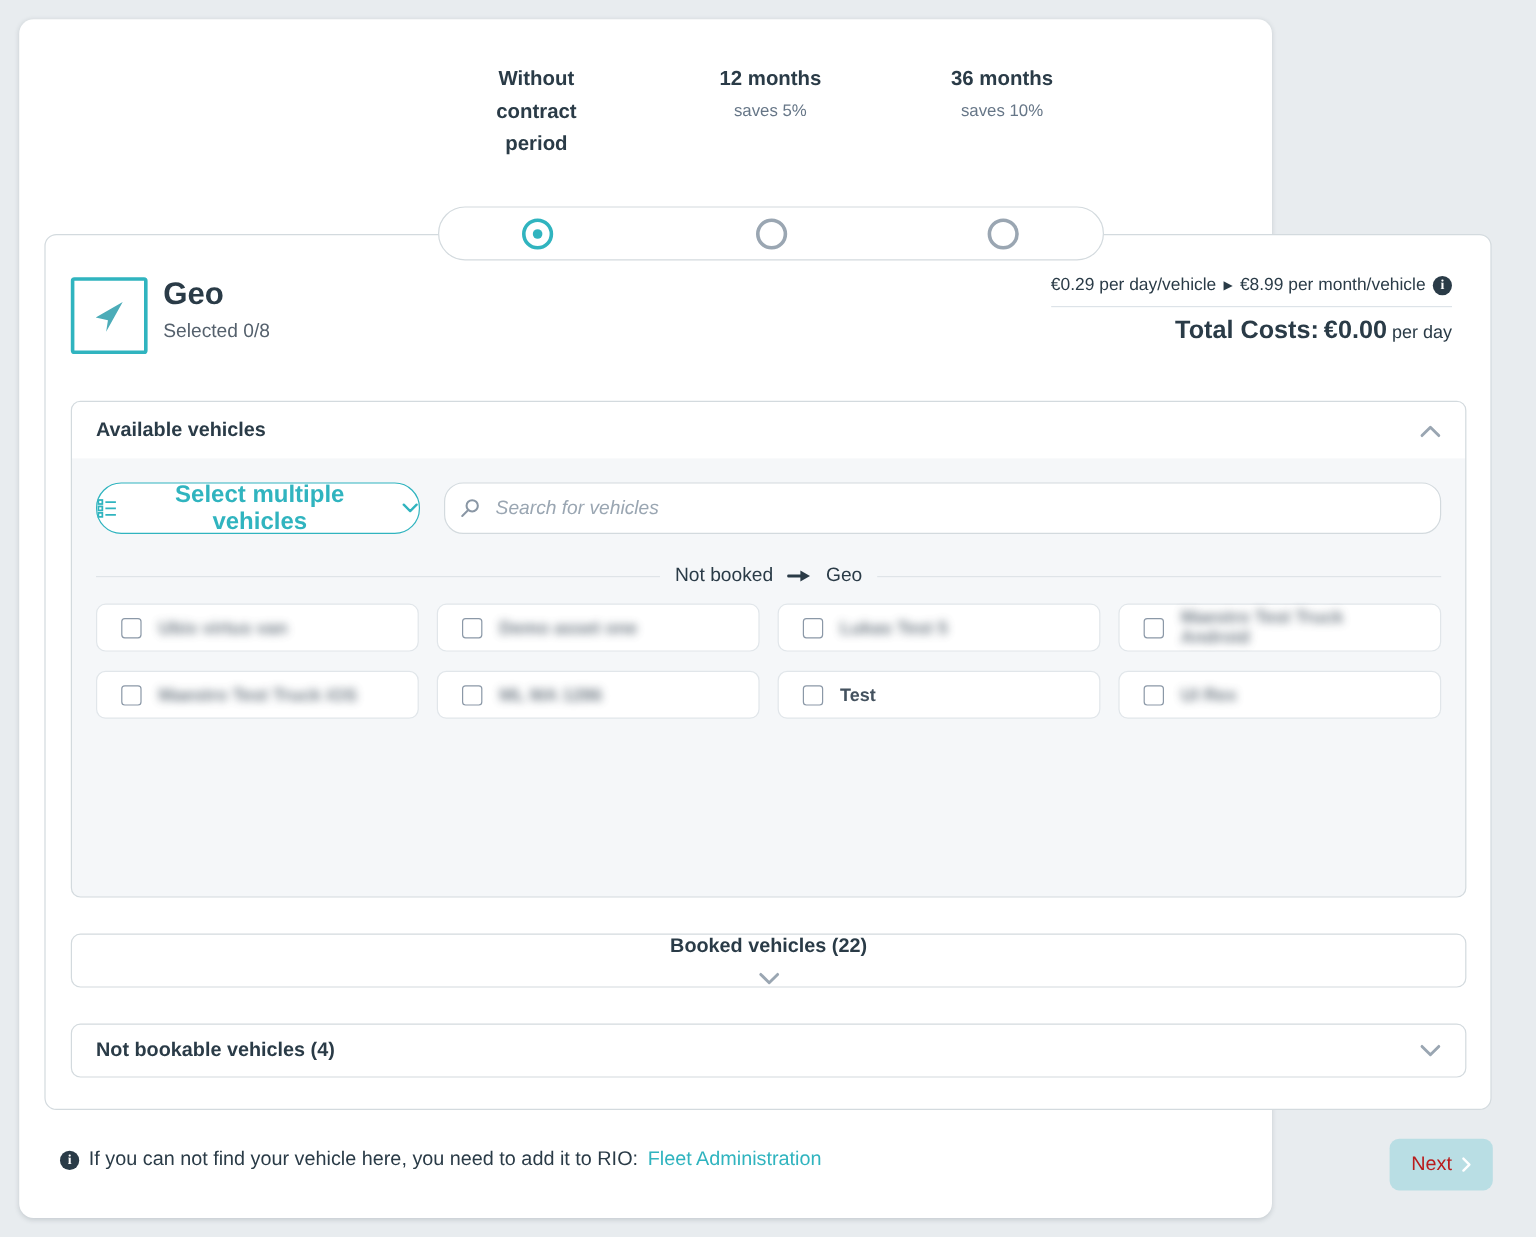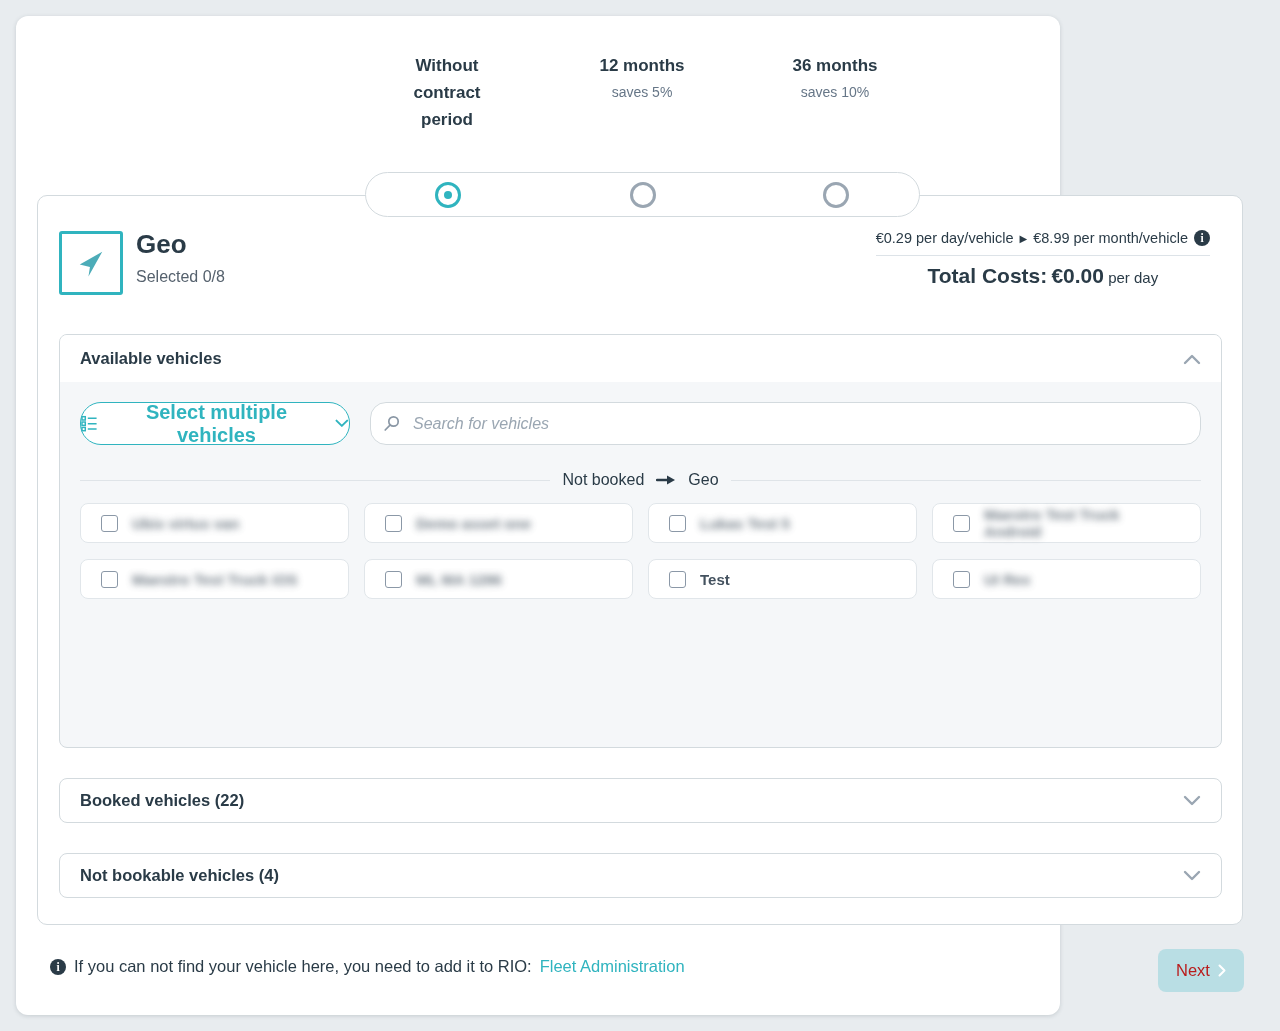--- a/index.html
+++ b/index.html
@@ -48,21 +48,21 @@
   .price-line {
     font-size:14.5px; color:#2a3b47; padding-bottom:9px; border-bottom:1px solid #dde3e8;
     display:flex; align-items:center; gap:6px; justify-content:flex-end;
   }
   .price-arrow { font-size:10px; color:#2a3b47; }
   .info-icon {
     display:inline-flex; width:16px; height:16px; border-radius:50%;
     background:#2a3b47; color:#fff; align-items:center; justify-content:center;
     font-family:"Liberation Serif", serif; font-size:11.5px; font-weight:700; font-style:normal;
   }
-  .total-line { margin-top:8px; font-size:15px;text-align:center; }
+  .total-line { margin-top:8px; font-size:15px; }
   .total-strong { font-size:21px; font-weight:700; }
   
   .avail-panel {
     position:absolute; left:21px; top:138px; width:1163px; height:414px;
     border:1px solid #d3dade; border-radius:8px; overflow:hidden; background:#f5f7f9;
   }
   .panel-head {
     height:47px; background:#fff; display:flex; align-items:center;
     justify-content:space-between; padding:0 20px;gap:44px;
   }
@@ -102,21 +102,21 @@
   }
   .vlabel { font-size:15px; font-weight:600; color:#44525f; }
   .vlabel.blur { filter:blur(3.5px); opacity:.75; }
   
   .fold-panel {
     position:absolute; left:21px; width:1163px; height:45px;
     border:1px solid #d3dade; border-radius:8px; background:#fff;
     display:flex; align-items:center; justify-content:space-between;
     padding:0 20px; cursor:pointer;
   }
-  .fold-panel.p1 { top:582px; }
+  .fold-panel.p1 { top:582px;flex-direction:column; }
   .fold-panel.p2 { top:657px; }
   .fold-title { font-size:16.5px; font-weight:700; }
   
   .footer-info {
     position:absolute; left:34px; top:941px; display:flex; align-items:center; gap:8px;
     font-size:16.5px; color:#2a3b47;
   }
   .footer-link { color:#30b4bf; text-decoration:none; cursor:pointer; }
   .next-btn {
     position:absolute; left:1142px; top:933px; width:86px; height:43px;

